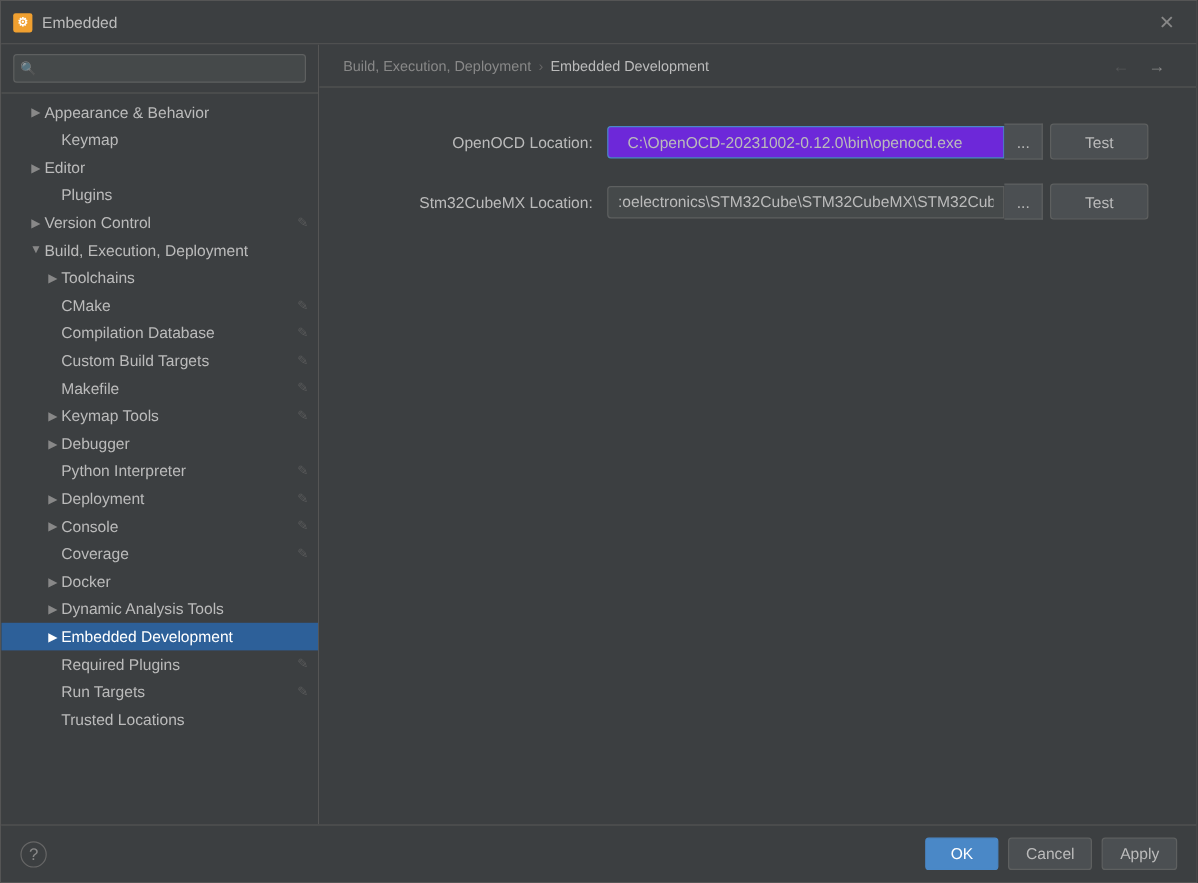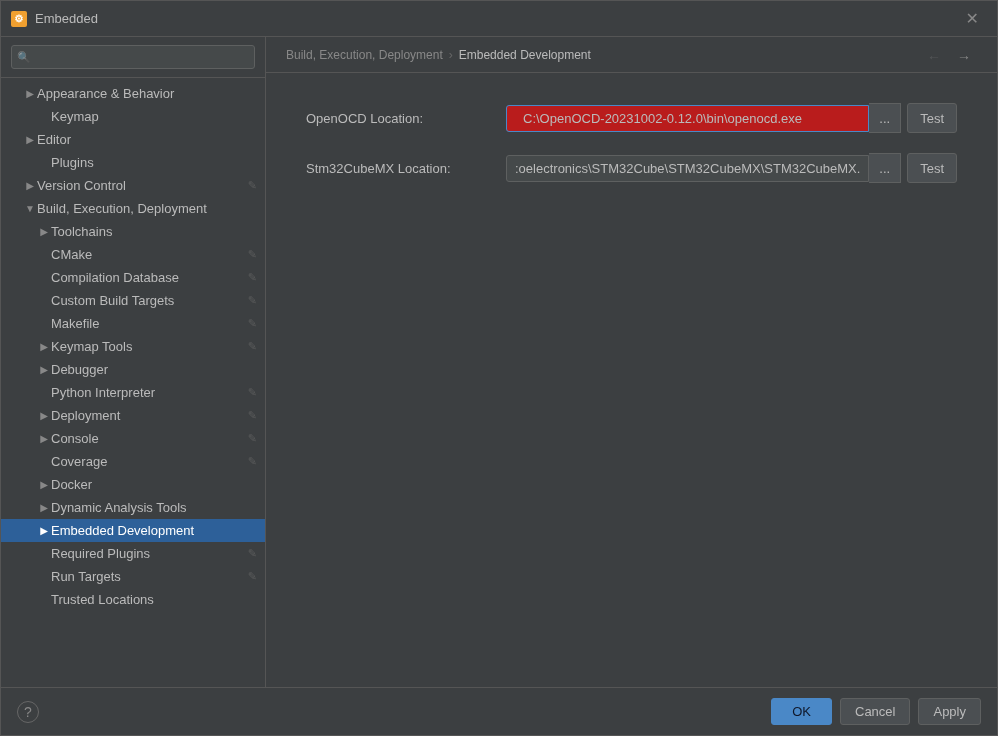--- a/index.html
+++ b/index.html
@@ -188,21 +188,21 @@
       padding: 30px 40px;
       overflow-y: auto;
     }
     .form-row {
       display: flex;
       align-items: center;
       margin-bottom: 20px;
     }
     .form-label {
       width: 200px;
-      text-align: left;
+      text-align: right;
       padding-right: 12px;
       color: #bbbbbb;
       font-size: 13px;
       flex-shrink: 0;
     }
     .form-input-group {
       display: flex;
       align-items: center;
       flex: 1;
     }
@@ -210,38 +210,38 @@
       flex: 1;
       background: #45494a;
       border: 1px solid #5e6060;
       border-radius: 3px 0 0 3px;
       padding: 5px 8px;
       color: #bbbbbb;
       font-size: 13px;
       outline: none;
       min-width: 0;
     }
-    .form-input.active-input { border-color: #4a88c7; background: #b91c1c; padding-left: 16px; }
+    .form-input.active-input { border-color: #4a88c7; background: #6d28d9; padding-left: 16px; }
     .browse-btn {
       background: #4b4f52;
       border: 1px solid #5e6060;
       border-left: none;
       padding: 5px 10px;
       cursor: pointer;
       color: #bbbbbb;
       font-size: 13px;
       height: 30px;
       display: flex;
       align-items: center;
     }
     .test-btn {
       background: #4b4f52;
       border: 1px solid #5e6060;
       border-radius: 3px;
-      padding: 5px 12px;
+      padding: 5px 28px;
       cursor: pointer;
       color: #bbbbbb;
       font-size: 13px;
       margin-left: 6px;
       height: 30px;
       display: flex;
       align-items: center;
     }
 
     .dialog-footer {
@@ -268,21 +268,21 @@
     .footer-btns {
       margin-left: auto;
       display: flex;
       gap: 8px;
     }
     .btn-ok {
       background: #4a88c7;
       border: 1px solid #4a88c7;
       border-radius: 3px;
       padding: 5px 20px;
-      color: #0f172a;
+      color: #ffffff;
       font-size: 13px;
       cursor: pointer;
     }
     .btn-cancel {
       background: #4b4f52;
       border: 1px solid #5e6060;
       border-radius: 3px;
       padding: 5px 14px;
       color: #bbbbbb;
       font-size: 13px;

